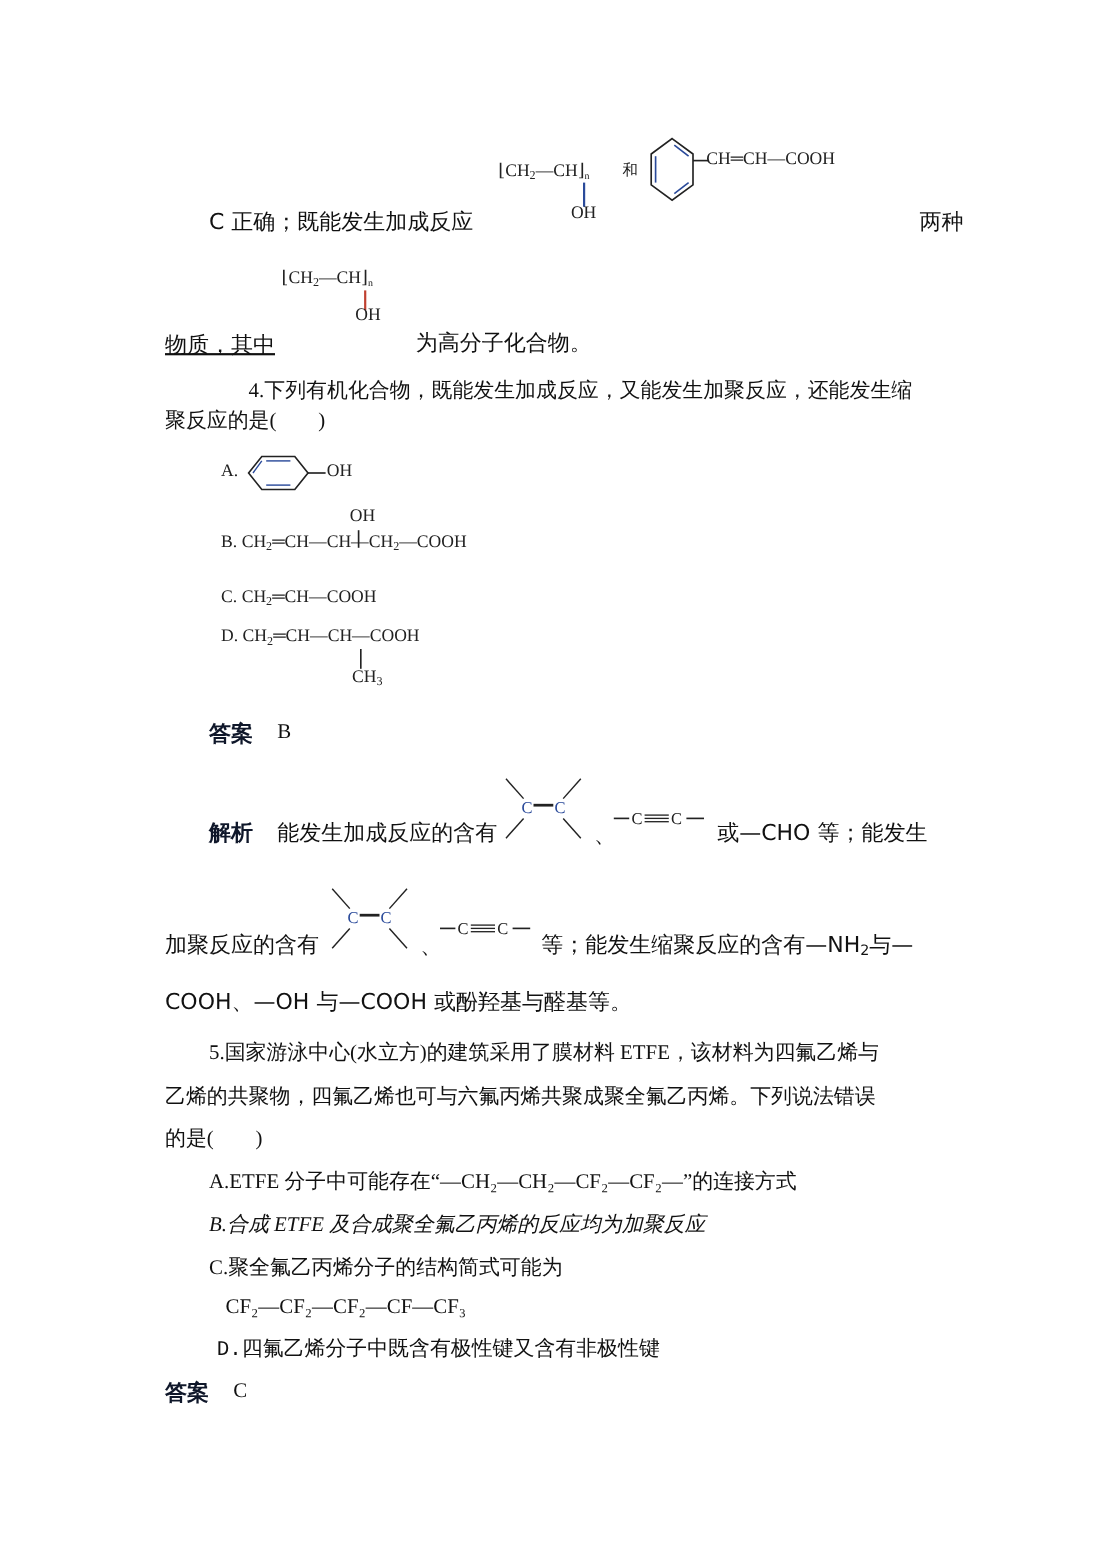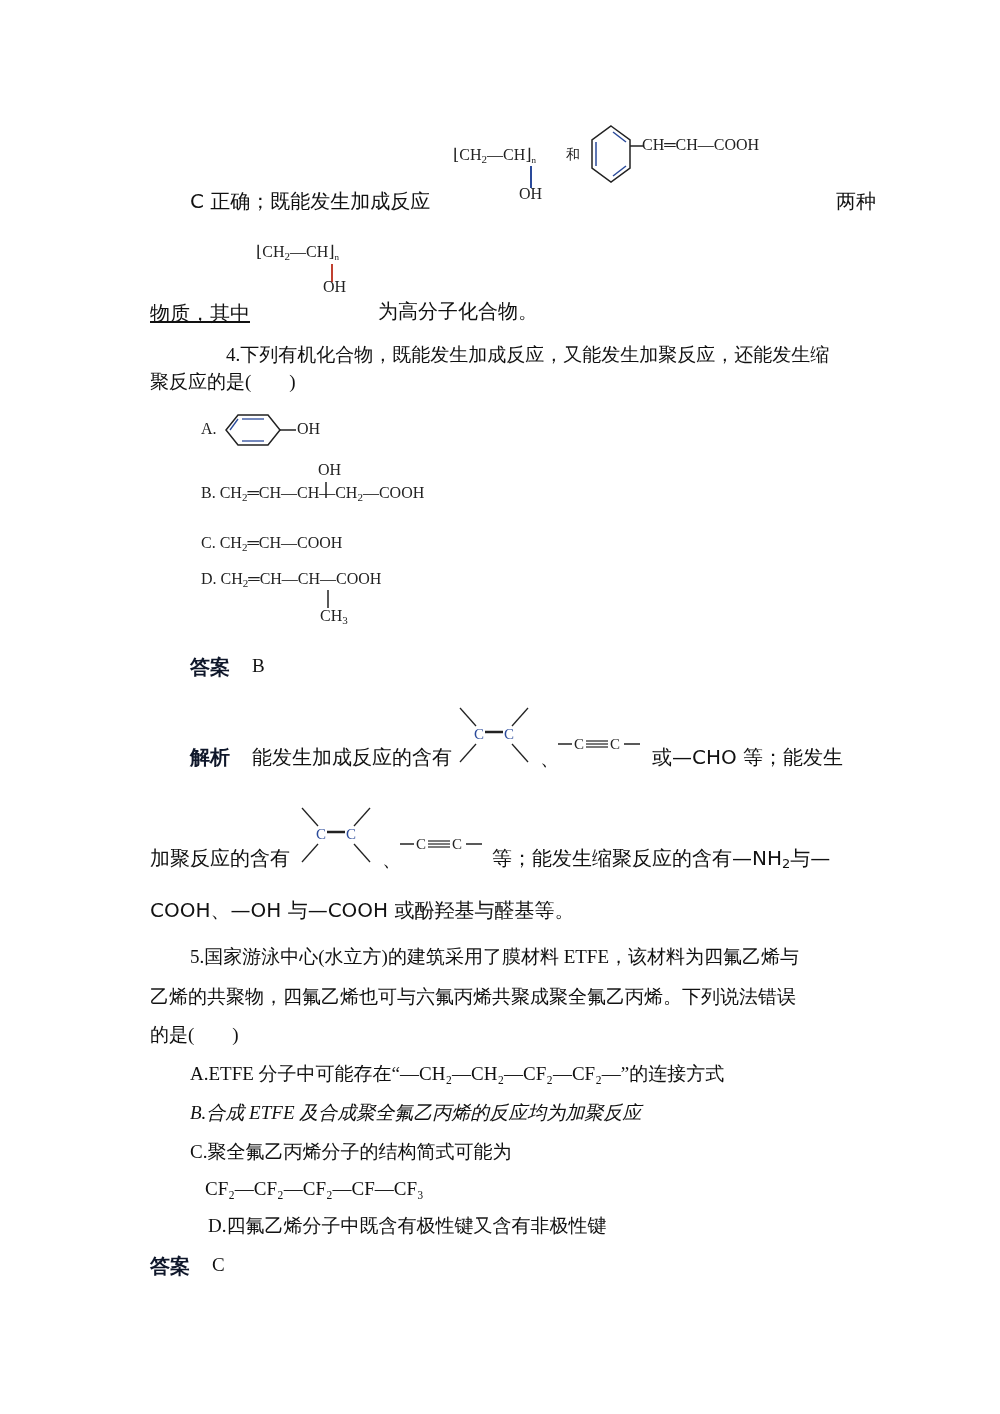--- a/index.html
+++ b/index.html
@@ -145,16 +145,16 @@
 <div class="abs sans t20" style="left:150px;top:897px;">COOH、—OH 与—COOH 或酚羟基与醛基等。</div>
 
 <div class="abs serif t19" style="left:190px;top:944px;">5.国家游泳中心(水立方)的建筑采用了膜材料 ETFE，该材料为四氟乙烯与</div>
 <div class="abs serif t19" style="left:150px;top:984px;">乙烯的共聚物，四氟乙烯也可与六氟丙烯共聚成聚全氟乙丙烯。下列说法错误</div>
 <div class="abs serif t19" style="left:150px;top:1022px;">的是(　　)</div>
 
 <div class="abs serif t19" style="left:190px;top:1061px;">A.ETFE 分子中可能存在“—CH₂—CH₂—CF₂—CF₂—”的连接方式</div>
 <div class="abs serif t19" style="left:190px;top:1100px;font-style:italic;">B.合成 ETFE 及合成聚全氟乙丙烯的反应均为加聚反应</div>
 <div class="abs serif t19" style="left:190px;top:1139px;">C.聚全氟乙丙烯分子的结构简式可能为</div>
 <div class="abs serif t19" style="left:205px;top:1178px;">CF₂—CF₂—CF₂—CF—CF₃</div>
-<div class="abs serif t19" style="left:208px;top:1213px;">D.四氟乙烯分子中既含有极性键又含有非极性键</div>
+<div class="abs serif t19" style="left:197px;top:1213px;font-family:Liberation Mono, monospace;">D.四氟乙烯分子中既含有极性键又含有非极性键</div>
 
 <div class="abs sans t20 red" style="left:150px;top:1253px;">答案</div>
 <div class="abs serif t19" style="left:212px;top:1254px;">C</div>
 
 </body></html>

